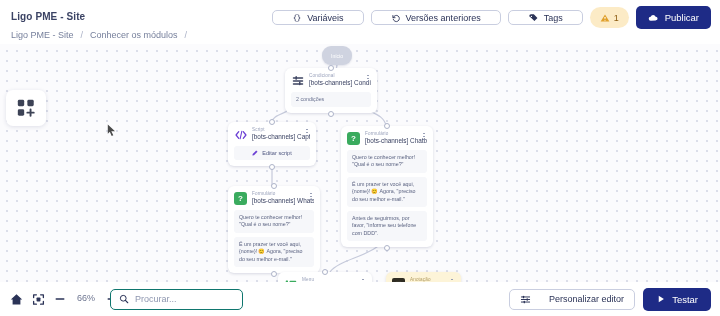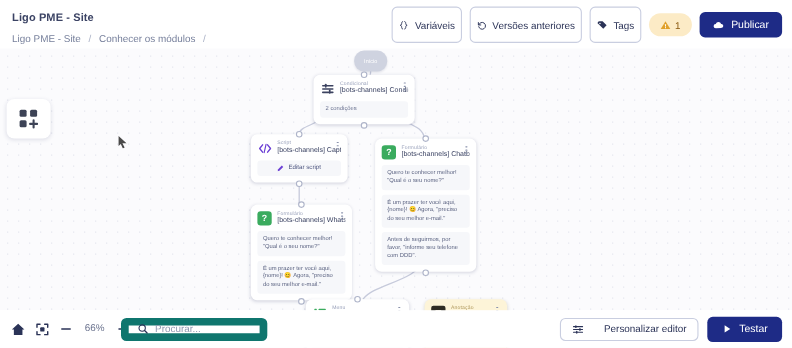--- a/index.html
+++ b/index.html
@@ -23,21 +23,21 @@
     position: absolute; left: 81px; top: 6px;
     height: 21px; padding: 0 10px 0 8px;
     display: flex; align-items: center; gap: 6px;
     border: 1px solid #c3c9dd; border-radius: 5px; background: #fff;
     font-size: 9.5px; color: #2b3357; cursor: pointer;
   }
   .ic { display: inline-flex; align-items: center; justify-content: center; }
 
   .tb-right { position: absolute; right: 9px; top: 6px; display: flex; align-items: center; gap: 7px; }
   .tb-btn {
-    height: 33px; padding: 0 5px; display: flex; align-items: center; gap: 5px;
+    height: 15px; padding: 0 19px; display: flex; align-items: center; gap: 5px;
     border: 1px solid #c9ceE0; border-radius: 5px; background: #fff;
     font-size: 9px; color: #2b3357; cursor: pointer; white-space: nowrap;
   }
   .warn-pill {
     height: 21px; padding: 0 10px; display: flex; align-items: center; gap: 4px;
     border-radius: 11px; background: #fcebc6; font-size: 9px; color: #8a5a10;
     cursor: pointer;
   }
   .publish-btn {
     height: 23px; padding: 0 12px; display: flex; align-items: center; gap: 6px;
@@ -134,21 +134,21 @@
   
   .bottombar {
     position: absolute; left: 0; bottom: 0; width: 720px; height: 34px;
     background: #ffffff; display: flex; align-items: center; z-index: 40;
   }
   .zoomgroup { position: absolute; left: 10px; display: flex; align-items: flex-start; gap: 9px; }
   .zbtn { cursor: pointer; display: flex; align-items: center; justify-content: center; }
   .zoomlvl { font-size: 9px; color: #6d7590; min-width: 22px; text-align: center; }
   .searchbox {
     position: absolute; left: 110px; width: 133px; height: 21px;
-    border: 7px solid #0f766e; border-radius: 5px; background: #fff;
+    border: 1px solid #0f766e; border-radius: 5px; background: #fff;
     display: flex; align-items: center; gap: 6px; padding: 0 8px;
   }
   .searchbox input {
     border: none; outline: none; width: 100%; font-size: 9px; color: #2b3357;
     font-family: "Liberation Sans", sans-serif; background: transparent;
   }
   .searchbox input::placeholder { color: #8f97b0; }
   .br-group { position: absolute; right: 9px; display: flex; align-items: center; gap: 8px; }
   .cust-btn {
     height: 21px; padding: 0 10px; display: flex; align-items: center; gap: 18px;

